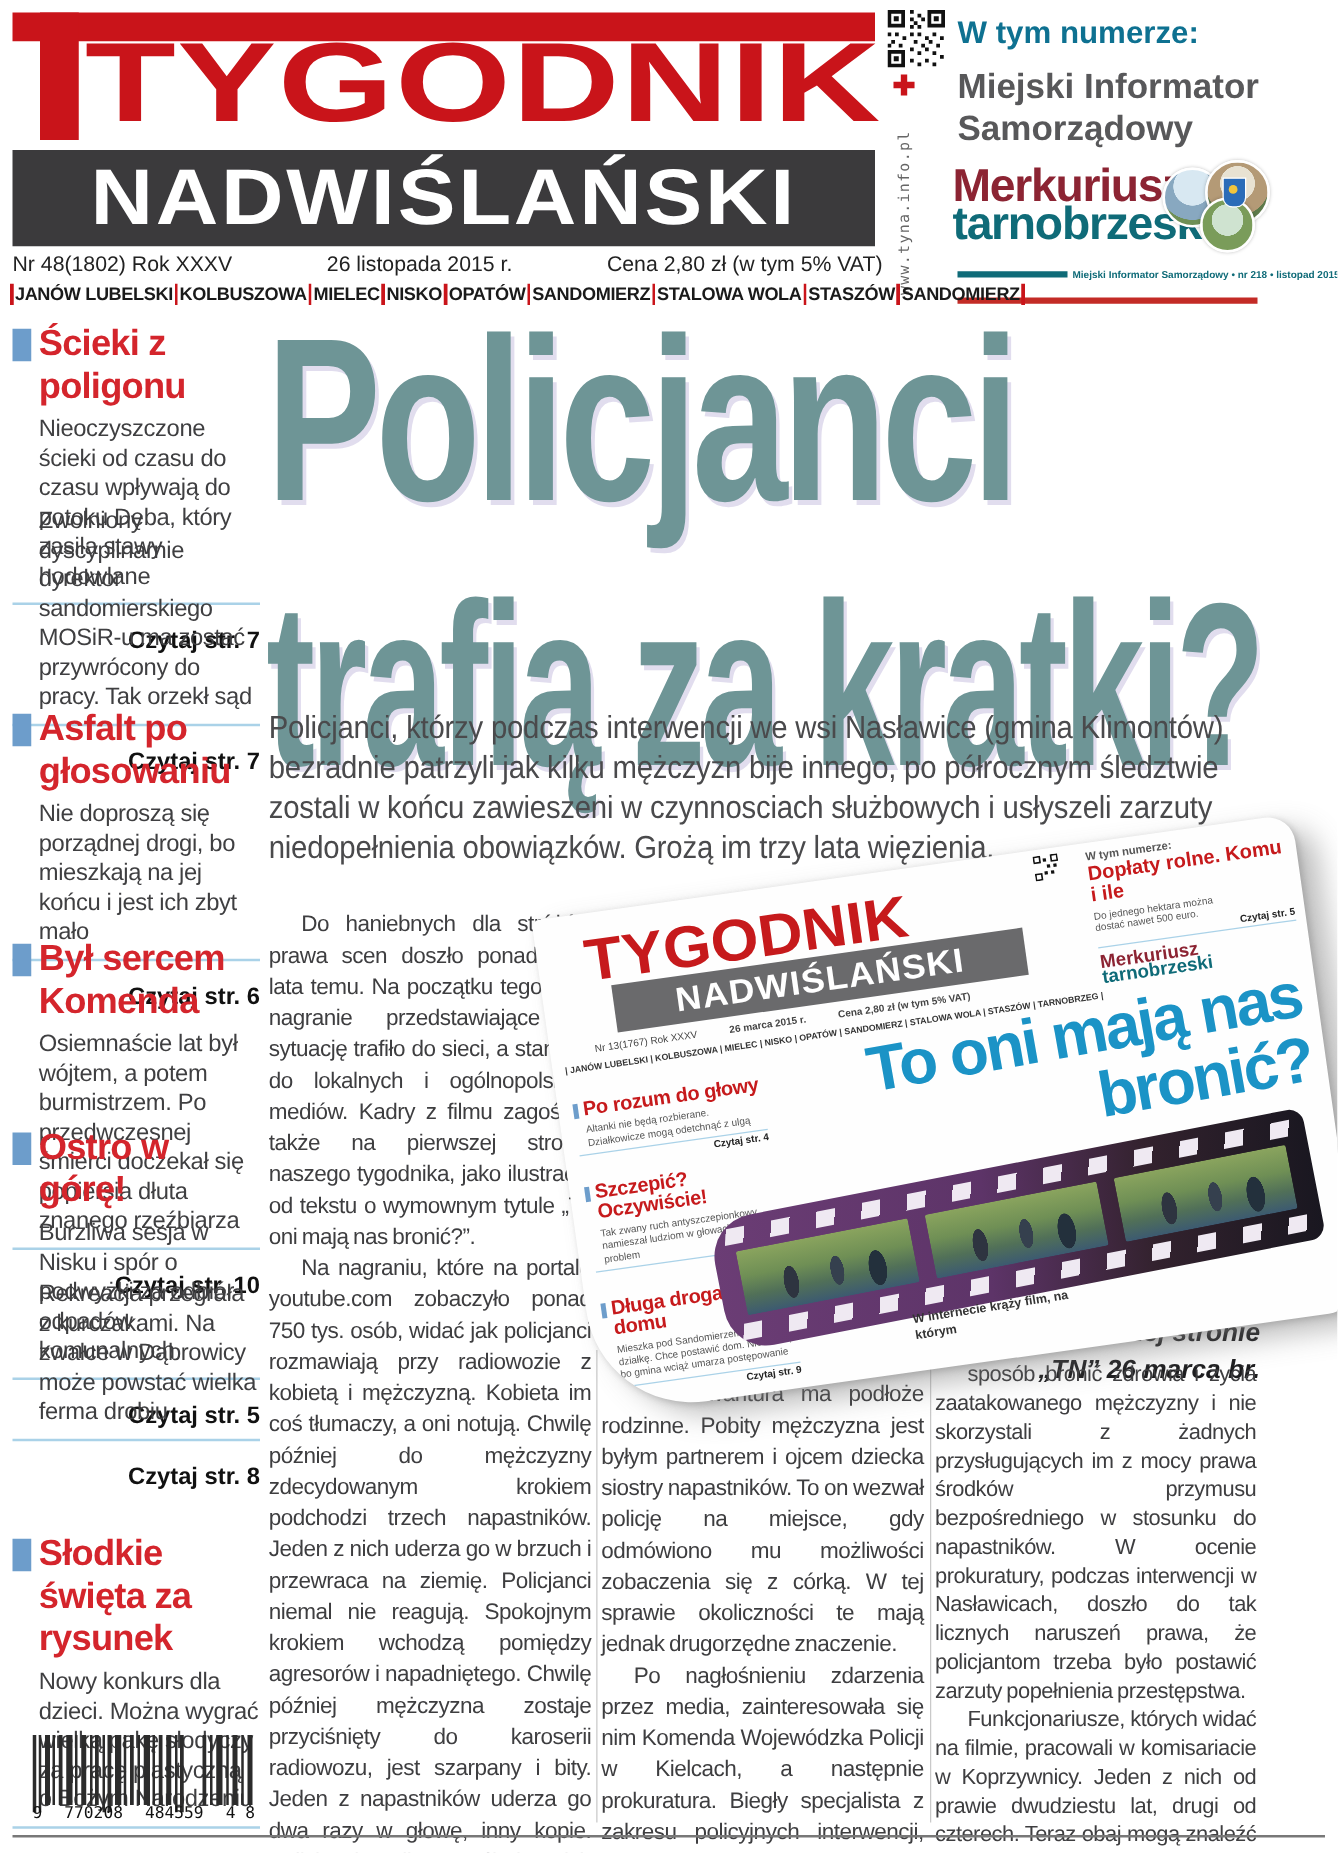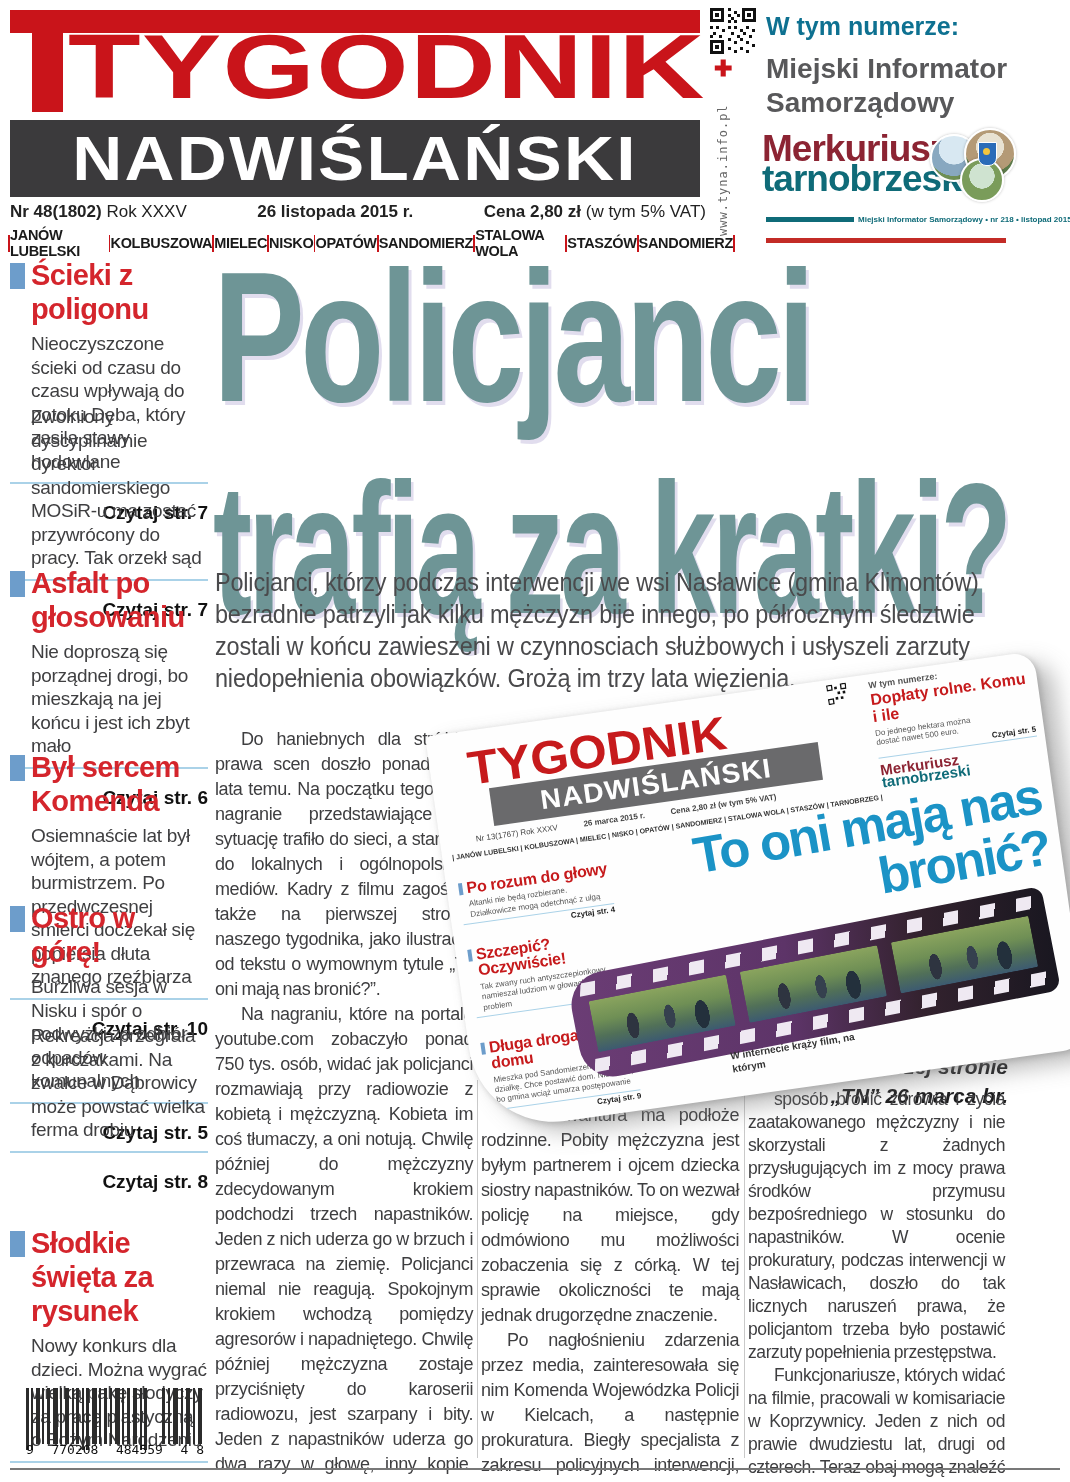--- a/index.html
+++ b/index.html
@@ -32,22 +32,22 @@
   .c1{left:0;top:6px;width:44px;height:44px;background:radial-gradient(circle at 50% 30%,#d8e8f2 0 40%,#88a8c0 41% 70%,#6f8f55 71%);}
   .c2{left:34px;top:0;width:48px;height:48px;background:radial-gradient(circle at 50% 35%,#e8e2d2 0 35%,#b49a76 36% 65%,#5d7a4a 66%);}
   .c3{left:30px;top:30px;width:40px;height:40px;background:radial-gradient(circle at 50% 40%,#cfe3d0 0 40%,#7a9c5a 41%);}
   .shield{position:absolute;left:48px;top:14px;width:17px;height:22px;background:#2b6cb8;border:1px solid #fff;
           border-radius:0 0 8px 8px;}
   .shield i{position:absolute;left:4px;top:5px;width:7px;height:7px;border-radius:50%;background:#f2c53d;}
   .redrule{position:absolute;left:766px;top:238px;width:240px;height:5px;background:#c32b26;}
   
   .dateline{position:absolute;left:10px;top:202px;width:696px;display:flex;justify-content:space-between;
             font-size:17px;color:#222;}
-  .dateline b{font-weight:bold;}
-  .towns{position:absolute;left:8px;top:227px;width:727px;display:flex;align-items:center;
+  .dateline b{font-weight:normal;}
+  .towns{position:absolute;left:8px;top:227px;width:812px;display:flex;align-items:center;
          font-size:14.5px;font-weight:bold;color:#1a1a1a;letter-spacing:-0.3px;justify-content:space-between;}
   .towns i{display:inline-block;width:2.5px;height:17px;background:#c9141a;font-style:normal;}
   
   .si{position:absolute;left:10px;width:198px;}
   .si-title{position:relative;padding-left:21px;font-size:29px;line-height:34px;font-weight:bold;
             color:#d4252c;letter-spacing:-0.6px;}
   .si-title::before{content:"";position:absolute;left:0;top:5px;width:15px;height:26px;background:#6d9dcb;}
   .si-body{padding-left:21px;margin-top:6px;font-size:19px;line-height:23.5px;color:#3f3f41;letter-spacing:-0.3px;}
   .si-rule{margin-top:9px;border-top:2px solid #aad2e8;}
   .si-page{margin-top:18px;text-align:right;font-size:19px;font-weight:bold;color:#111;}

